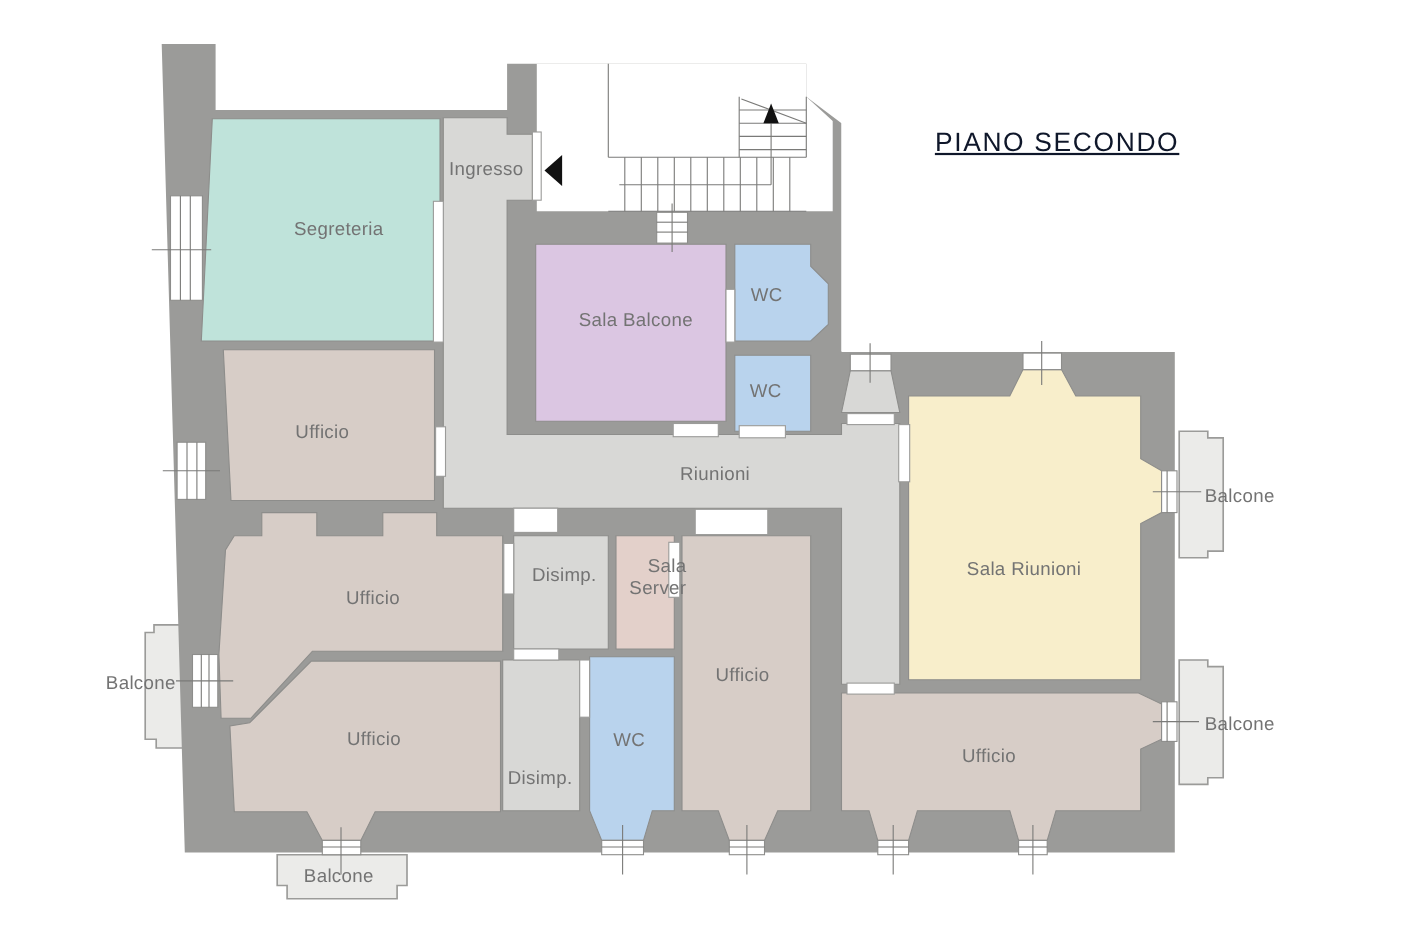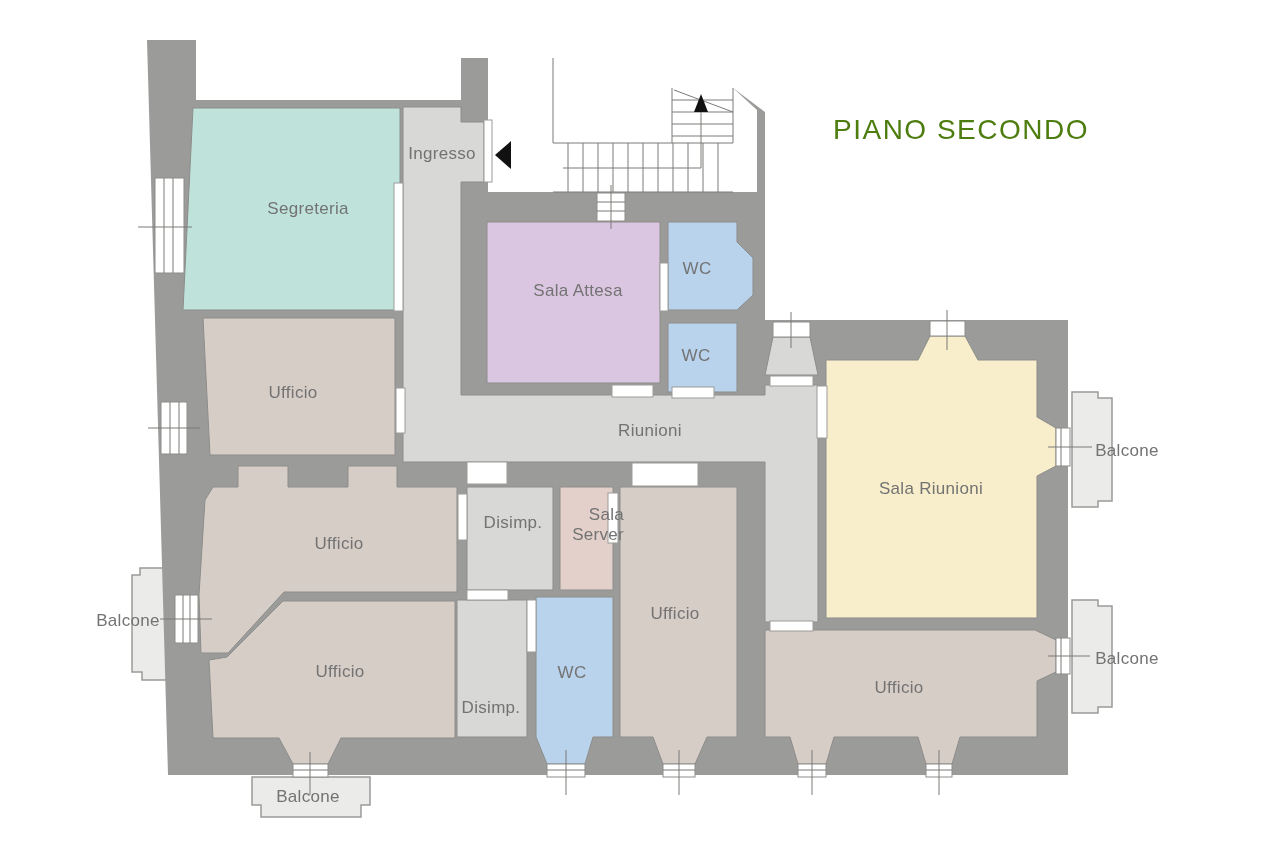--- a/index.html
+++ b/index.html
@@ -2,22 +2,22 @@
 <html><head>
 <meta charset="utf-8">
 <style>
   html,body{margin:0;padding:0;background:#ffffff;}
   #plan{position:relative;width:1280px;height:861px;background:#ffffff;overflow:hidden;
         font-family:"Liberation Sans",sans-serif;}
   #plan svg{position:absolute;left:0;top:0;}
   .label{position:absolute;transform:translate(-50%,-50%);font-size:17px;color:#737373;
          white-space:nowrap;letter-spacing:.3px;}
   .label.two-line{white-space:normal;width:72px;text-align:right;line-height:20px;}
-  .title{position:absolute;transform:translate(-50%,-50%);font-size:28px;color:#4d7c0f;
-         letter-spacing:1.5px;}
+  .title{position:absolute;transform:translate(-50%,-50%);font-size:24px;color:#0f172a;
+         letter-spacing:1.5px;text-decoration:underline;}
   .wall{fill:#9b9b99;}
   .carve{fill:#ffffff;}
   .roomline{stroke:#8d8d8b;stroke-width:1;}
   .door{fill:#ffffff;stroke:#9b9b99;stroke-width:1;}
   .win{fill:#ffffff;stroke:#8d8d8b;stroke-width:1;}
   .tick{stroke:#7a7a78;stroke-width:1;fill:none;}
   .stair{stroke:#7a7a78;stroke-width:1;fill:none;}
   .balc{fill:#ebebe9;stroke:#9b9b99;stroke-width:1.5;}
   .glyph{fill:#111111;}
 </style>
@@ -155,26 +155,26 @@
       <line class="tick" x1="597" y1="202" x2="625" y2="202"></line>
       <line class="tick" x1="597" y1="211" x2="625" y2="211"></line>
       <line class="tick" x1="611" y1="185" x2="611" y2="229"></line>
     </g>
   </svg>
 
   <div class="title" style="left:961px;top:130px">PIANO SECONDO</div>
 
   <div class="label" style="left:308px;top:209px">Segreteria</div>
   <div class="label" style="left:442px;top:154px">Ingresso</div>
-  <div class="label" style="left:578px;top:291px">Sala Attesa</div>
+  <div class="label" style="left:578px;top:291px">Sala Balcone</div>
   <div class="label" style="left:697px;top:269px">WC</div>
   <div class="label" style="left:696px;top:356px">WC</div>
   <div class="label" style="left:293px;top:393px">Ufficio</div>
   <div class="label" style="left:650px;top:431px">Riunioni</div>
-  <div class="label" style="left:931px;top:489px">Sala Riunioni</div>
+  <div class="label" style="left:931px;top:518px">Sala Riunioni</div>
   <div class="label" style="left:339px;top:544px">Ufficio</div>
   <div class="label" style="left:513px;top:523px">Disimp.</div>
   <div class="label two-line" style="left:588px;top:525px">Sala Server</div>
   <div class="label" style="left:675px;top:614px">Ufficio</div>
   <div class="label" style="left:572px;top:673px">WC</div>
   <div class="label" style="left:491px;top:708px">Disimp.</div>
   <div class="label" style="left:340px;top:672px">Ufficio</div>
   <div class="label" style="left:899px;top:688px">Ufficio</div>
 
   <div class="label" style="left:1127px;top:451px">Balcone</div>

